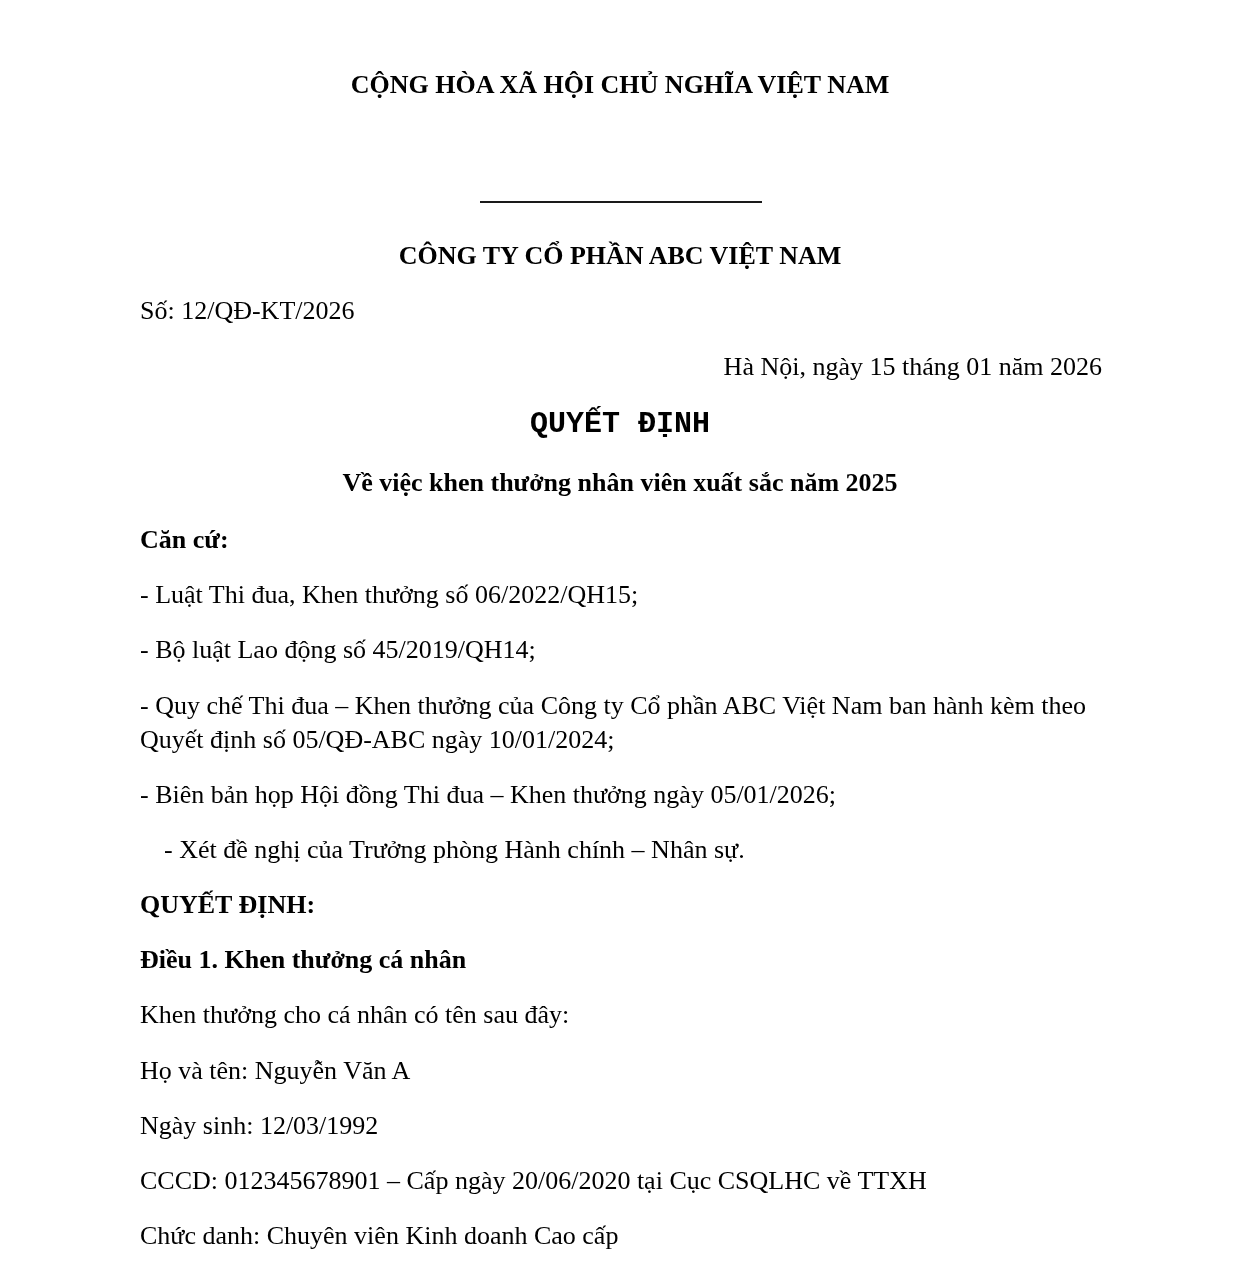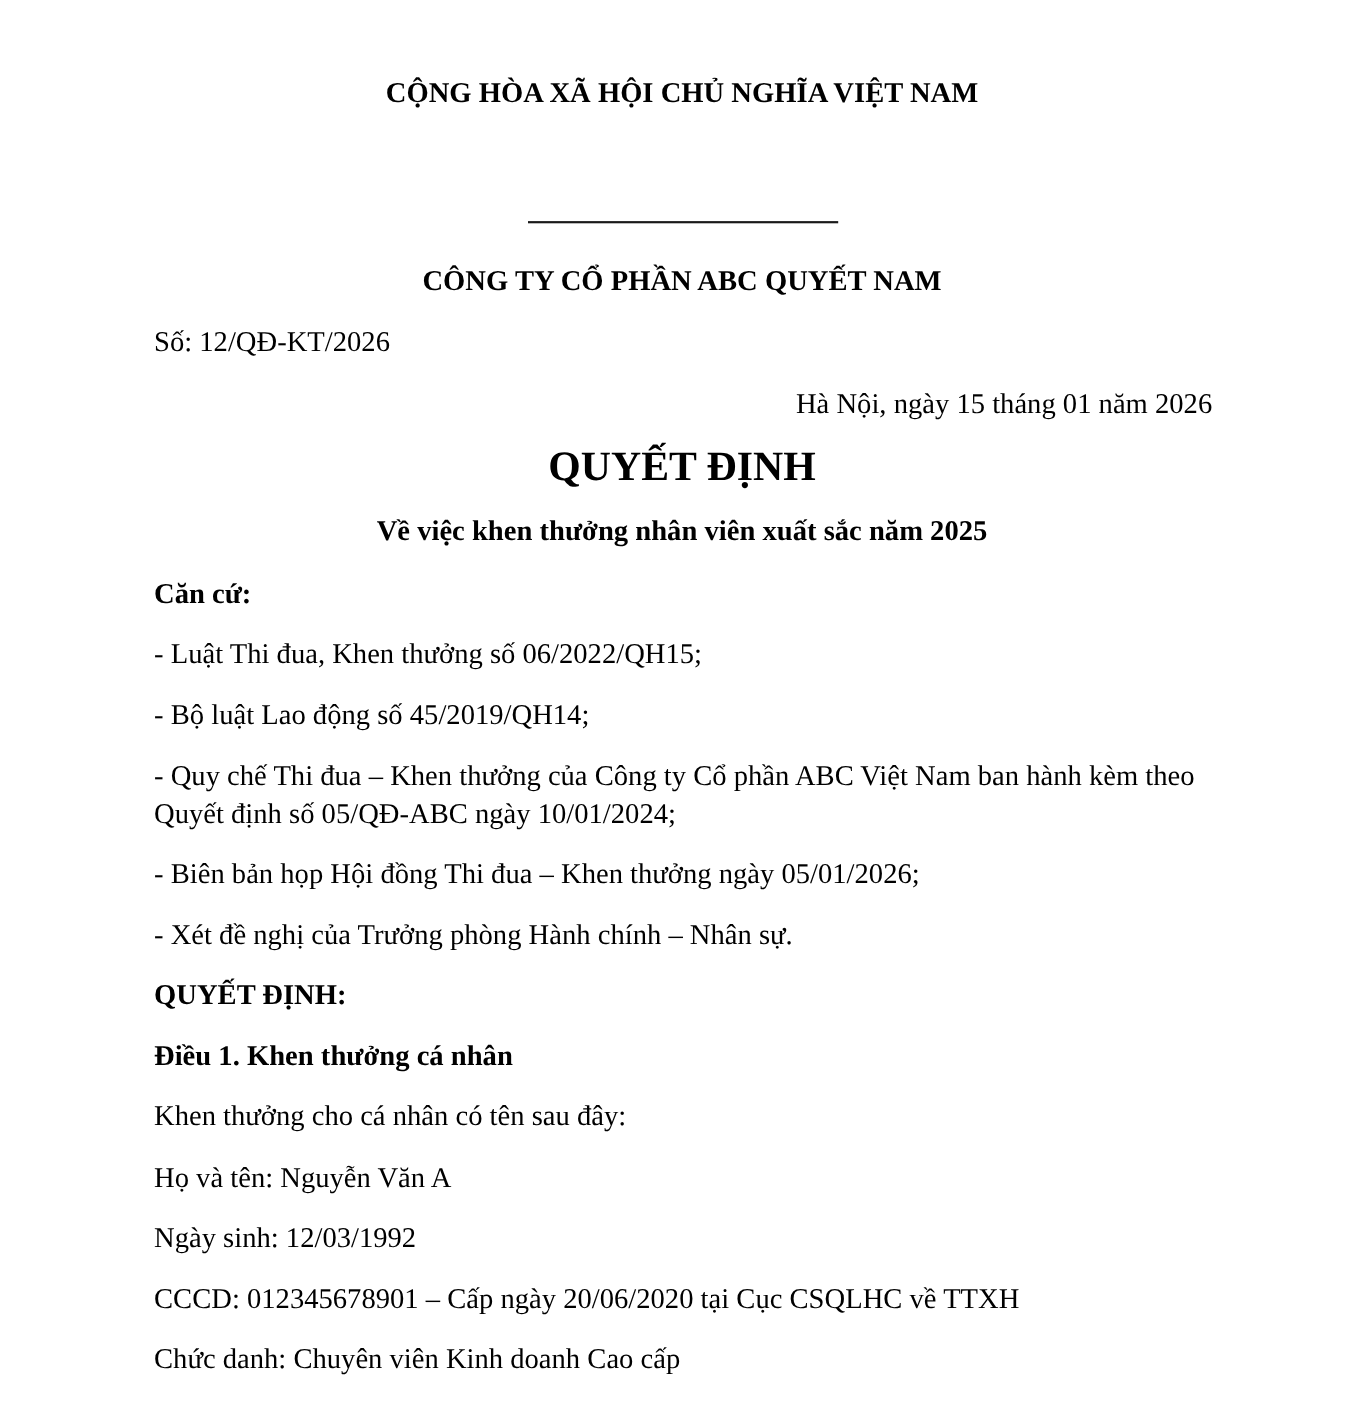--- a/index.html
+++ b/index.html
@@ -28,21 +28,21 @@
       font-size: 26px;
       line-height: 30px;
     }
     .center {
       left: 0;
       width: 1240px;
       text-align: center;
     }
     .left { left: 140px; }
     .bold { font-weight: bold; }
-    .title-big { font-size: 38px; line-height: 34px; }
+    .title-big { font-size: 30px; line-height: 34px; font-family: Liberation Mono, monospace; }
     .separator {
       position: absolute;
       left: 480px;
       top: 201px;
       width: 282px;
       height: 0;
       border-top: 2px solid #1a1a1a;
     }
     .right {
       right: 138px;
@@ -56,33 +56,33 @@
     }
   </style>
 </head>
 <body>
 
 <div class="page">
 
   <div class="line center bold" style="top:70px;">CỘNG HÒA XÃ HỘI CHỦ NGHĨA VIỆT NAM</div>
   <div class="separator"></div>
 
-  <div class="line center bold" style="top:241px;">CÔNG TY CỔ PHẦN ABC QUYẾT NAM</div>
+  <div class="line center bold" style="top:241px;">CÔNG TY CỔ PHẦN ABC VIỆT NAM</div>
   <div class="line left" style="top:296px;">Số: 12/QĐ-KT/2026</div>
   <div class="line right" style="top:352px;">Hà Nội, ngày 15 tháng 01 năm 2026</div>
 
   <div class="line center bold title-big" style="top:407px;">QUYẾT ĐỊNH</div>
   <div class="line center bold" style="top:468px;">Về việc khen thưởng nhân viên xuất sắc năm 2025</div>
 
   <div class="line left bold" style="top:525px;">Căn cứ:</div>
   <div class="line left" style="top:580px;">- Luật Thi đua, Khen thưởng số 06/2022/QH15;</div>
   <div class="line left" style="top:635px;">- Bộ luật Lao động số 45/2019/QH14;</div>
   <div class="line left wrap" style="top:689px;">- Quy chế Thi đua – Khen thưởng của Công ty Cổ phần ABC Việt Nam ban hành kèm theo Quyết định số 05/QĐ-ABC ngày 10/01/2024;</div>
   <div class="line left" style="top:780px;">- Biên bản họp Hội đồng Thi đua – Khen thưởng ngày 05/01/2026;</div>
-  <div class="line left" style="top:835px;">- Xét đề nghị của Trưởng phòng Hành chính – Nhân sự.</div>
+  <div class="line left" style="top:835px;margin-left:24px;">- Xét đề nghị của Trưởng phòng Hành chính – Nhân sự.</div>
 
   <div class="line left bold" style="top:890px;">QUYẾT ĐỊNH:</div>
   <div class="line left bold" style="top:945px;">Điều 1. Khen thưởng cá nhân</div>
   <div class="line left" style="top:1056px;">Họ và tên: Nguyễn Văn A</div>
 
   <div class="line left" style="top:1000px;">Khen thưởng cho cá nhân có tên sau đây:</div>
   <div class="line left" style="top:1111px;">Ngày sinh: 12/03/1992</div>
   <div class="line left" style="top:1166px;">CCCD: 012345678901 – Cấp ngày 20/06/2020 tại Cục CSQLHC về TTXH</div>
   <div class="line left" style="top:1221px;text-align:right;">Chức danh: Chuyên viên Kinh doanh Cao cấp</div>
 

